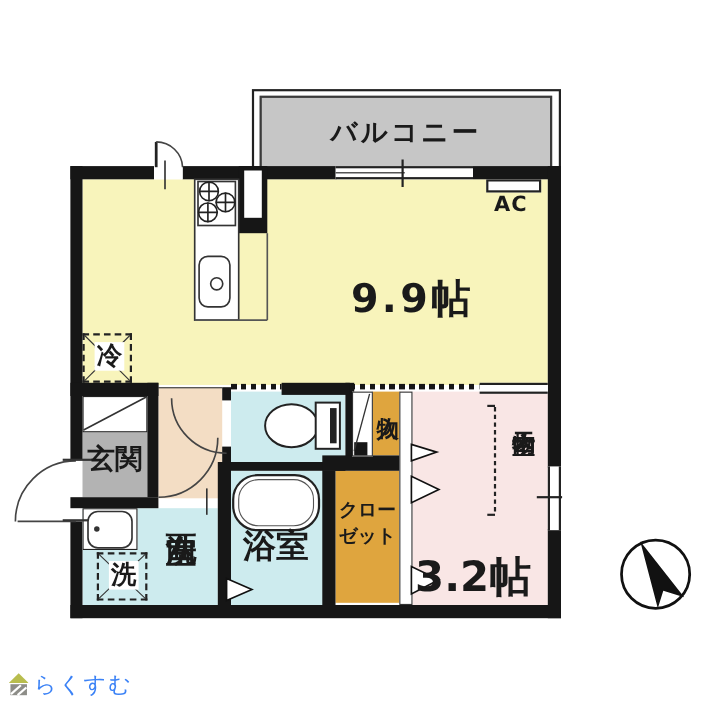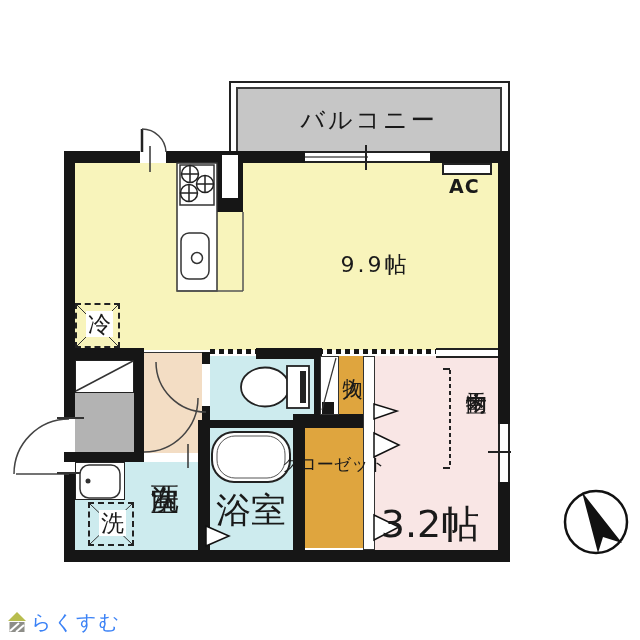--- a/index.html
+++ b/index.html
@@ -2,21 +2,21 @@
 <html><head>
 <meta charset="utf-8">
 <style>
   html,body{margin:0;padding:0;background:#fff;}
   #canvas{position:relative;width:640px;height:640px;background:#ffffff;overflow:hidden;
           font-family:"DejaVu Sans","Liberation Sans",sans-serif;}
   .abs{position:absolute;}
   .wall{position:absolute;background:#161616;}
   .floor{position:absolute;}
   .dotline{position:absolute;height:5px;background:repeating-linear-gradient(90deg,#161616 0 5px,transparent 5px 9px);}
-  .lbl{position:absolute;color:#1a1a1a;font-weight:400;line-height:1.15;white-space:nowrap;}
+  .lbl{position:absolute;color:#1a1a1a;font-weight:700;line-height:1.15;white-space:nowrap;}
   .vert{writing-mode:vertical-rl;text-orientation:upright;}
   .center{display:flex;align-items:center;justify-content:center;text-align:center;}
   svg{position:absolute;left:0;top:0;pointer-events:none;}
 </style>
 </head>
 <body>
 
 <div id="canvas">
 
   <div class="abs" style="left:229px;top:81px;width:277px;height:74px;border:2px solid #222;background:#fff;"></div>
@@ -144,26 +144,27 @@
       <line x1="443" y1="369" x2="450" y2="369"></line>
       <line x1="443" y1="468" x2="450" y2="468"></line>
     </g>
 
     <line x1="488" y1="452" x2="511" y2="452" stroke="#222" stroke-width="2"></line>
   </svg>
 
   <div class="abs" style="left:442px;top:163px;width:50px;height:12px;background:#fff;border:2px solid #222;box-sizing:border-box;"></div>
   <div class="lbl" style="left:449px;top:176px;font-size:19px;font-weight:600;letter-spacing:1px;">AC</div>
 
-  <div class="lbl center" style="left:300px;top:252px;width:150px;font-size:22px;letter-spacing:3px;">9.9帖</div>
+  <div class="lbl center" style="left:300px;top:252px;width:150px;font-size:36px;letter-spacing:3px;">9.9帖</div>
   <div class="lbl center" style="left:75px;top:312px;width:45px;font-size:23px;">冷</div>
+  <div class="lbl center" style="left:75px;top:403px;width:59px;font-size:25px;">玄関</div>
   <div class="lbl vert" style="left:148px;top:463px;font-size:28px;">洗面室</div>
   <div class="lbl center" style="left:88px;top:511px;width:46px;font-size:23px;">洗</div>
-  <div class="lbl center" style="left:213px;top:490px;width:76px;font-size:35px;">浴室</div>
-  <div class="lbl center" style="left:303px;top:452px;width:62px;font-size:17px;line-height:24px;flex-direction:row;">
+  <div class="lbl center" style="left:213px;top:480px;width:76px;font-size:30px;">浴室</div>
+  <div class="lbl center" style="left:303px;top:452px;width:62px;font-size:17px;line-height:24px;flex-direction:column;">
     <span>クロー</span>
     <span>ゼット</span>
   </div>
   <div class="lbl vert" style="left:341px;top:363px;font-size:20px;">物入</div>
   <div class="lbl vert" style="left:464px;top:376px;font-size:21px;">室内物干</div>
   <div class="lbl center" style="left:380px;top:503px;width:100px;font-size:38px;">3.2帖</div>
 
   <div class="lbl" style="left:86px;top:311px;font-size:23px;background:#fff;padding:0 2px;">冷</div>
   <div class="lbl" style="left:99px;top:510px;font-size:23px;background:#fff;padding:0 2px;">洗</div>
 

